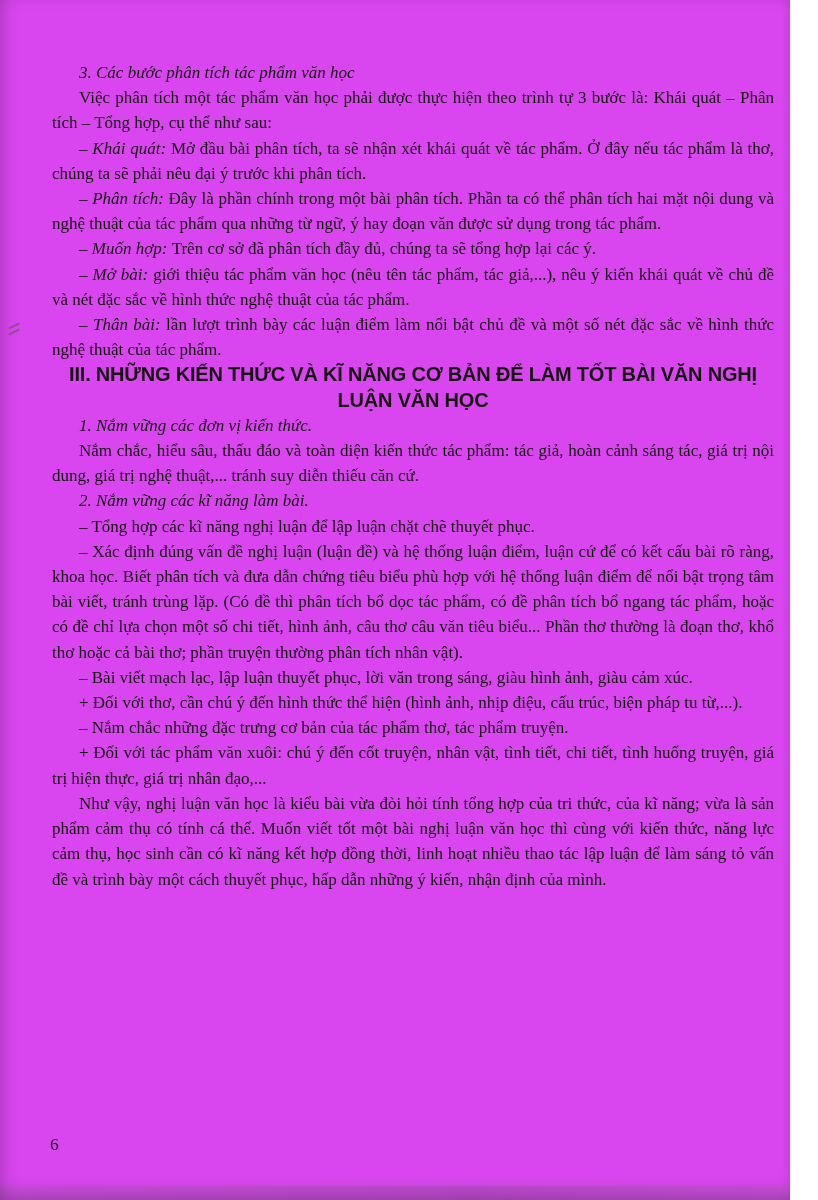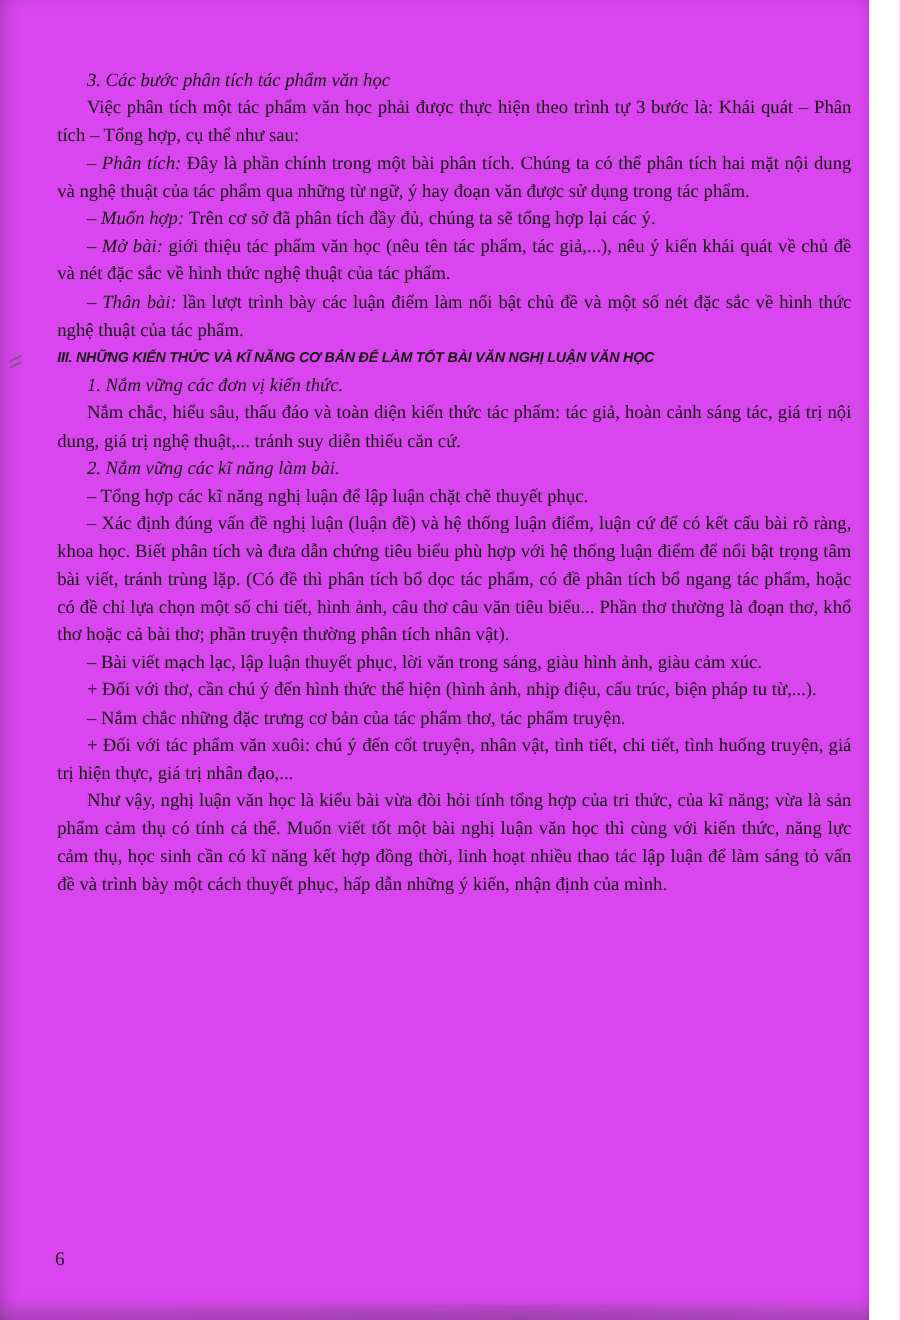--- a/index.html
+++ b/index.html
@@ -35,25 +35,24 @@
     color: #161411;
     font-size: 17px;
     line-height: 25.2px;
     text-align: justify;
   }
   .content p { text-indent: 27px; }
   .content p.h { font-style: italic; }
   .content p.section {
     font-family: "Liberation Sans", sans-serif;
     font-weight: 700;
-    font-size: 13px;
+    font-size: 20px;
     letter-spacing: -0.2px;
     text-indent: 0;
-    text-align: left;
-    font-style: italic;
+    text-align: center;
   }
   .it { font-style: italic; }
   .page-number {
     position: absolute;
     left: 50px;
     top: 1134px;
     font-size: 17.5px;
     color: #1c1a17;
   }
   .smudge {
@@ -78,21 +77,22 @@
   .smudge::after  { top: 10px; }
 </style>
 </head>
 <body>
 
 <div class="scan-page">
   <div class="smudge"></div>
   <div class="content">
       <p class="h"><span class="it">3. Các bước phân tích tác phẩm văn học</span></p>
       <p class="p"><span>Việc phân tích một tác phẩm văn học phải được thực hiện theo trình tự 3 bước là: Khái quát – Phân tích – Tổng hợp, cụ thể như sau:</span></p>
-      <p class="p"><span class="it">– Phân tích: </span><span>Đây là phần chính trong một bài phân tích. Chúng ta có thể phân tích hai mặt nội dung và nghệ thuật của tác phẩm qua những từ ngữ, ý hay đoạn văn được sử dụng trong tác phẩm.</span></p>
+      <p class="p"><span class="it">– Khái quát: </span><span>Mở đầu bài phân tích, ta sẽ nhận xét khái quát về tác phẩm. Ở đây nếu tác phẩm là thơ, chúng ta sẽ phải nêu đại ý trước khi phân tích.</span></p>
+      <p class="p"><span class="it">– Phân tích: </span><span>Đây là phần chính trong một bài phân tích. Phần ta có thể phân tích hai mặt nội dung và nghệ thuật của tác phẩm qua những từ ngữ, ý hay đoạn văn được sử dụng trong tác phẩm.</span></p>
       <p class="p"><span class="it">– Muốn hợp: </span><span>Trên cơ sở đã phân tích đầy đủ, chúng ta sẽ tổng hợp lại các ý.</span></p>
       <p class="p"><span class="it">– Mở bài: </span><span>giới thiệu tác phẩm văn học (nêu tên tác phẩm, tác giả,...), nêu ý kiến khái quát về chủ đề và nét đặc sắc về hình thức nghệ thuật của tác phẩm.</span></p>
       <p class="p"><span class="it">– Thân bài: </span><span>lần lượt trình bày các luận điểm làm nổi bật chủ đề và một số nét đặc sắc về hình thức nghệ thuật của tác phẩm.</span></p>
       <p class="section"><span>III. NHỮNG KIẾN THỨC VÀ KĨ NĂNG CƠ BẢN ĐỂ LÀM TỐT BÀI VĂN NGHỊ LUẬN VĂN HỌC</span></p>
       <p class="h"><span class="it">1. Nắm vững các đơn vị kiến thức.</span></p>
       <p class="p"><span>Nắm chắc, hiểu sâu, thấu đáo và toàn diện kiến thức tác phẩm: tác giả, hoàn cảnh sáng tác, giá trị nội dung, giá trị nghệ thuật,... tránh suy diễn thiếu căn cứ.</span></p>
       <p class="h"><span class="it">2. Nắm vững các kĩ năng làm bài.</span></p>
       <p class="p"><span>– Tổng hợp các kĩ năng nghị luận để lập luận chặt chẽ thuyết phục.</span></p>
       <p class="p"><span>– Xác định đúng vấn đề nghị luận (luận đề) và hệ thống luận điểm, luận cứ để có kết cấu bài rõ ràng, khoa học. Biết phân tích và đưa dẫn chứng tiêu biểu phù hợp với hệ thống luận điểm để nổi bật trọng tâm bài viết, tránh trùng lặp. (Có đề thì phân tích bổ dọc tác phẩm, có đề phân tích bổ ngang tác phẩm, hoặc có đề chỉ lựa chọn một số chi tiết, hình ảnh, câu thơ câu văn tiêu biểu... Phần thơ thường là đoạn thơ, khổ thơ hoặc cả bài thơ; phần truyện thường phân tích nhân vật).</span></p>
       <p class="p"><span>– Bài viết mạch lạc, lập luận thuyết phục, lời văn trong sáng, giàu hình ảnh, giàu cảm xúc.</span></p>

